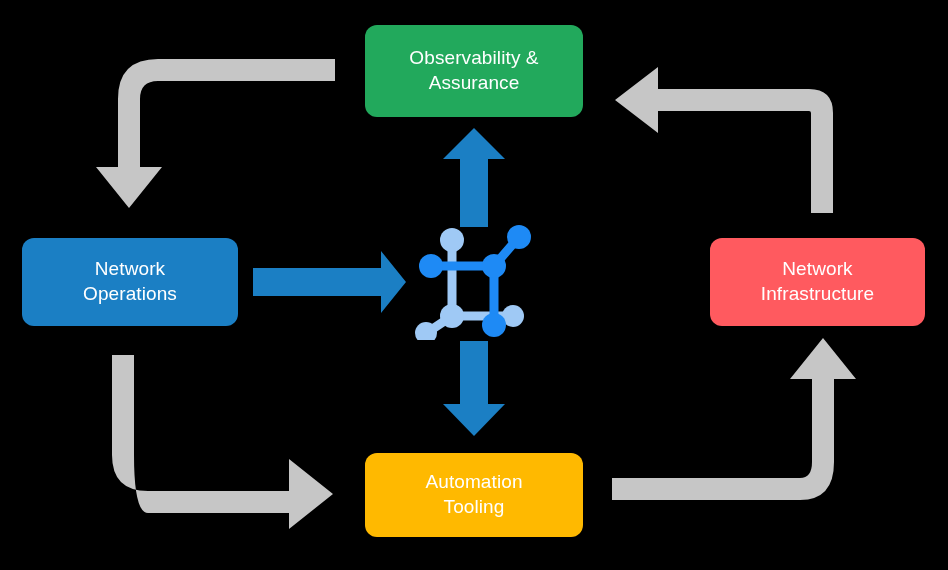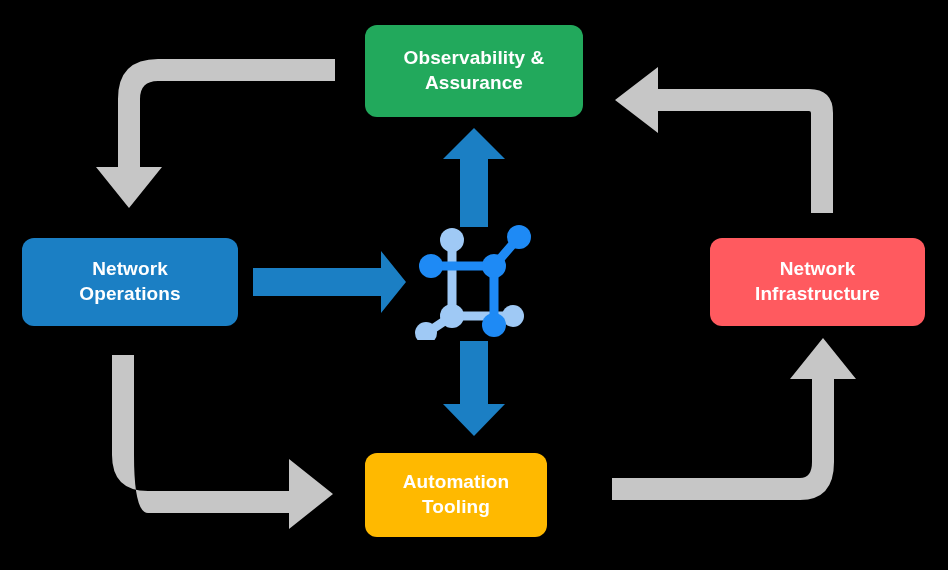--- a/index.html
+++ b/index.html
@@ -9,31 +9,31 @@
   .node-box{
     position:absolute;
     border-radius:12px;
     display:flex;
     align-items:center;
     justify-content:center;
     text-align:center;
     color:#ffffff;
     font-size:19px;
     line-height:1.30;
-    font-weight:700;
+    font-weight:400;
     letter-spacing:.1px;
     box-sizing:border-box;
     padding:4px 10px;
     white-space:pre-line;
   }
 
   #box-observability{ left:365px; top:25px;  width:218px; height:92px; background:#22A95C; }
   #box-netops{       left:22px;  top:238px; width:216px; height:88px; background:#1B7FC4; }
   #box-netinfra{     left:710px; top:238px; width:215px; height:88px; background:#FF5A5F; }
-  #box-automation{   left:365px; top:453px; width:182px; height:84px; background:#FFB900; }
+  #box-automation{   left:365px; top:453px; width:218px; height:84px; background:#FFB900; }
 
   .svg-layer{position:absolute;left:0;top:0;width:948px;height:570px;overflow:visible;}
 
   #center-icon{position:absolute;left:414px;top:220px;width:120px;height:120px;}
 </style>
 </head>
 <body>
 
 <div id="stage">
 

